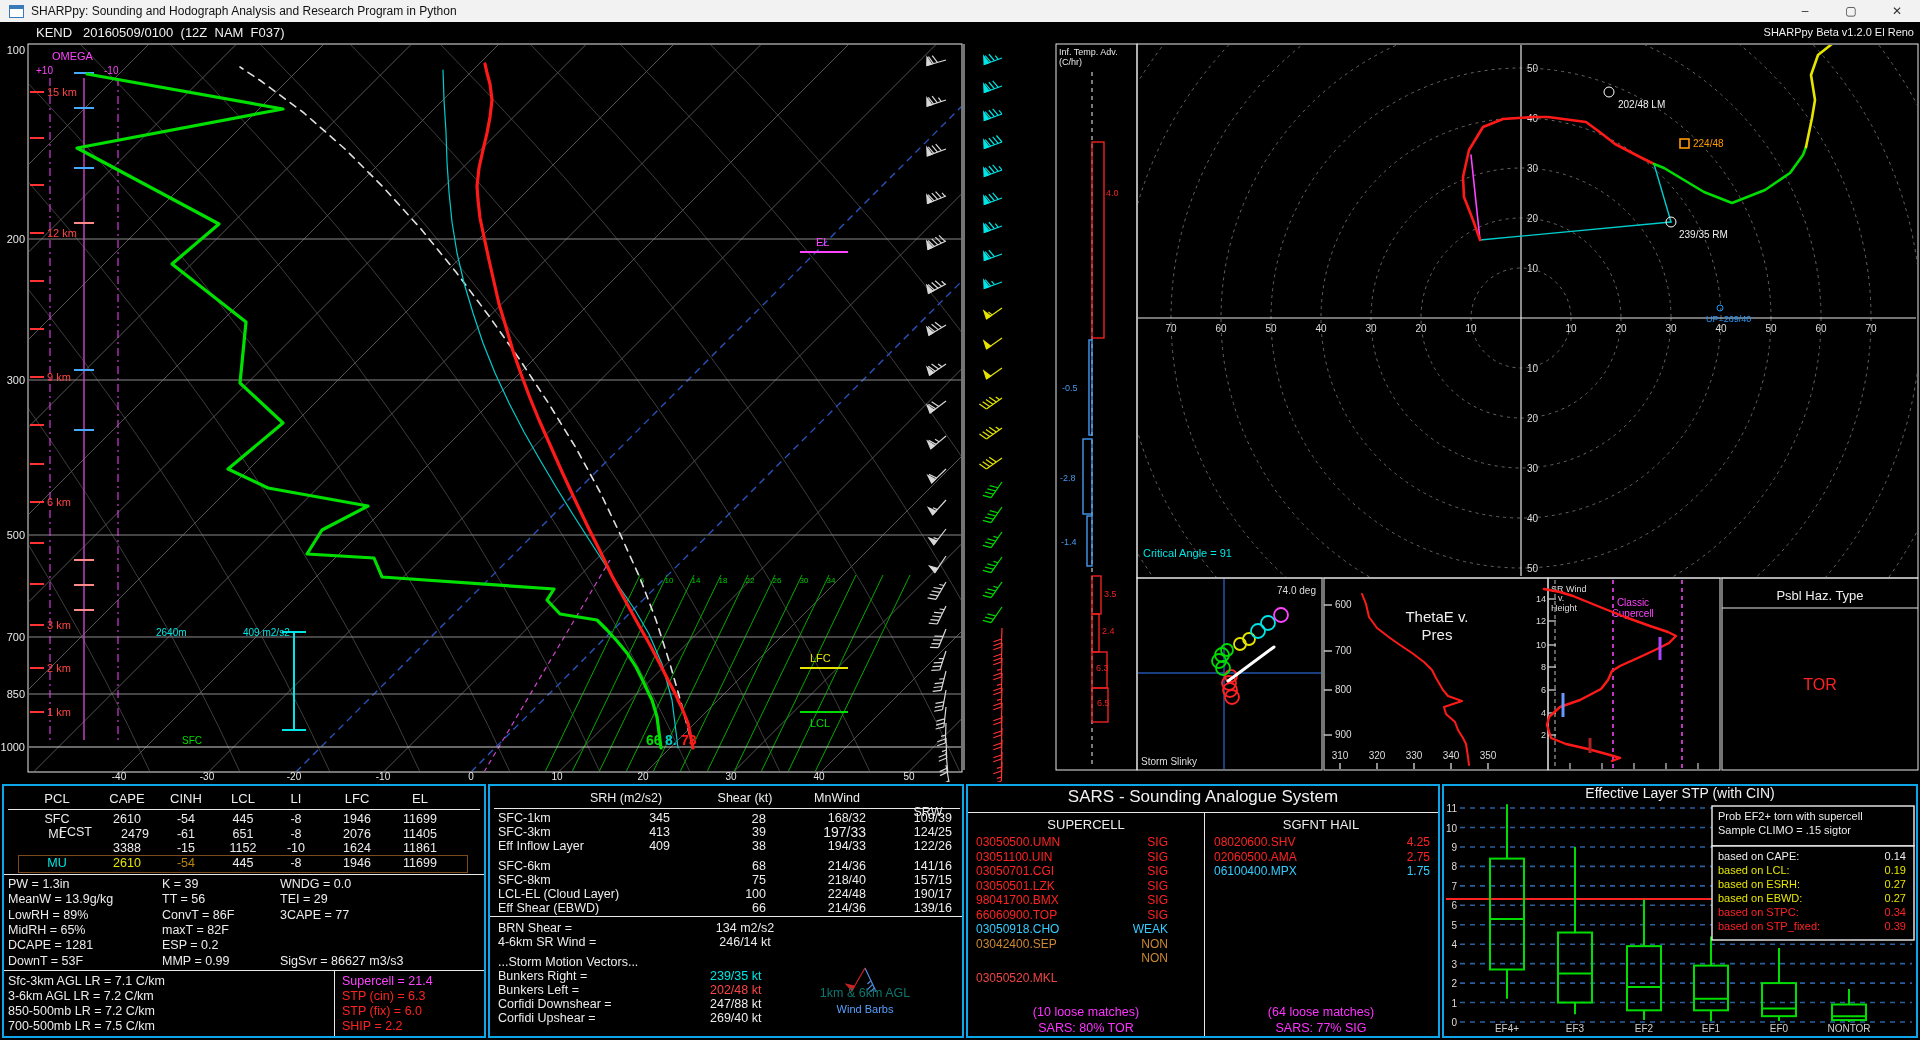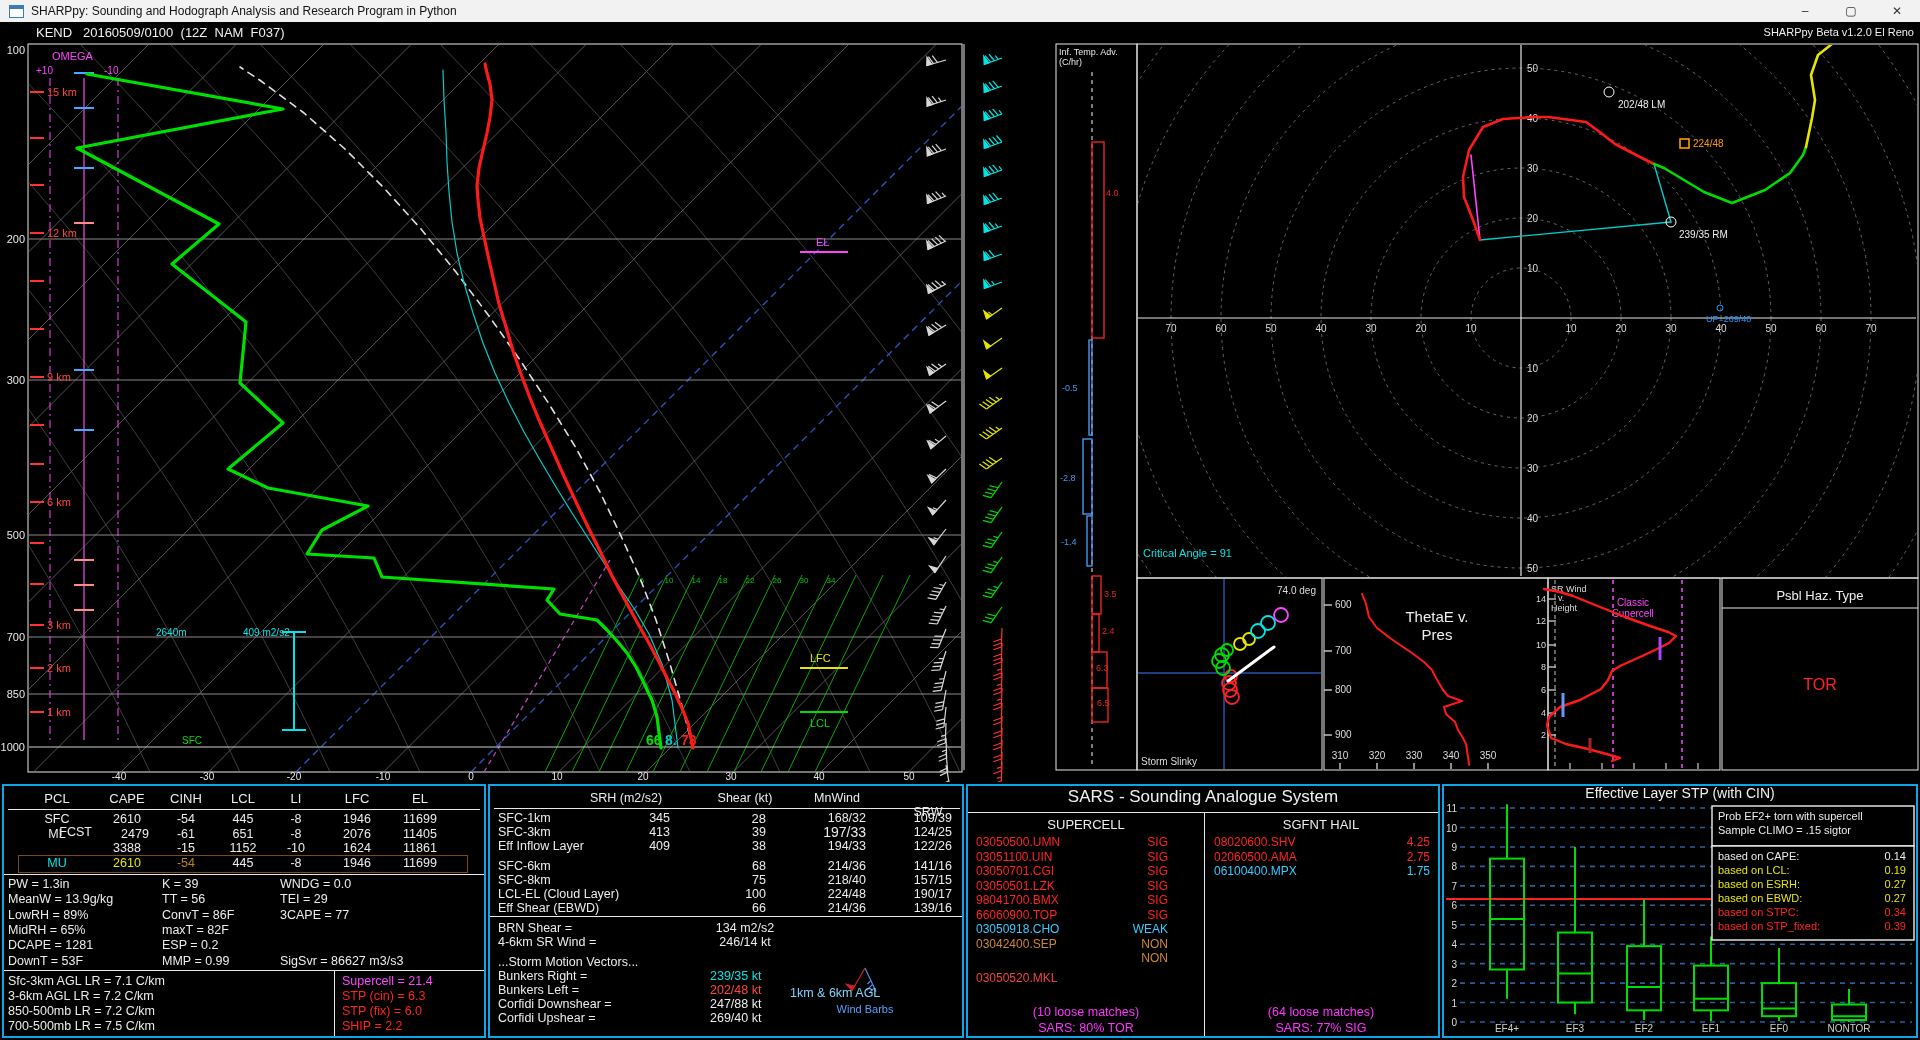--- a/index.html
+++ b/index.html
@@ -832,21 +832,21 @@
           <line x1="0" y1="-26" x2="8" y2="-29" stroke="#4f8fe0" stroke-width="1.2"></line>
           <line x1="0" y1="-22" x2="8" y2="-25" stroke="#4f8fe0" stroke-width="1.2"></line>
           <line x1="0" y1="-18" x2="8" y2="-21" stroke="#4f8fe0" stroke-width="1.2"></line>
           <line x1="0" y1="-14" x2="4.5" y2="-15.5" stroke="#4f8fe0" stroke-width="1.2"></line>
         </g>
         <g transform="translate(45,42) rotate(210)" stroke="#cc2222" fill="#cc2222" stroke-width="1.2">
           <line x1="0" y1="0" x2="0" y2="-26" stroke="#cc2222" stroke-width="1.2"></line>
           <path d="M0 -26 L8 -23.5 L0 -21 Z"></path>
         </g>
       </svg>
-      <div class="abs" style="left: 300px; top: 201px; color: #7dd3fc; font-size: 12.5px; width: 150px; text-align: left;">1km &amp; 6km AGL</div>
+      <div class="abs" style="left: 300px; top: 201px; color: #0f766e; font-size: 12.5px; width: 150px; text-align: center;">1km &amp; 6km AGL</div>
       <div class="abs" style="left: 300px; top: 217px; color: rgb(85, 160, 255); font-size: 11px; width: 150px; text-align: center;">Wind Barbs</div>
     </div>
   <div class="box" id="boxSars" style="left:966px;top:2px;width:474px;height:254px;">
       <div class="abs" style="left: 0px; top: 4px; color: rgb(240, 240, 240); font-size: 17px; width: 470px; text-align: center;">SARS - Sounding Analogue System</div>
       <div class="hline" style="left: 0px; top: 26px; width: 470px;"></div>
       <div class="vline" style="left: 236px; top: 26px; height: 224px;"></div>
       <div class="abs" style="left: 0px; top: 32px; color: rgb(236, 236, 236); font-size: 13px; width: 236px; text-align: center;">SUPERCELL</div>
       <div class="abs" style="left: 236px; top: 32px; color: rgb(236, 236, 236); font-size: 13px; width: 234px; text-align: center;">SGFNT HAIL</div>
       <div class="abs" style="left: 8px; top: 50px; color: rgb(255, 34, 34); font-size: 12px;">03050500.UMN</div>
       <div class="abs" style="left: 130px; top: 50px; color: rgb(255, 34, 34); font-size: 12px; width: 70px; text-align: right;">SIG</div>

